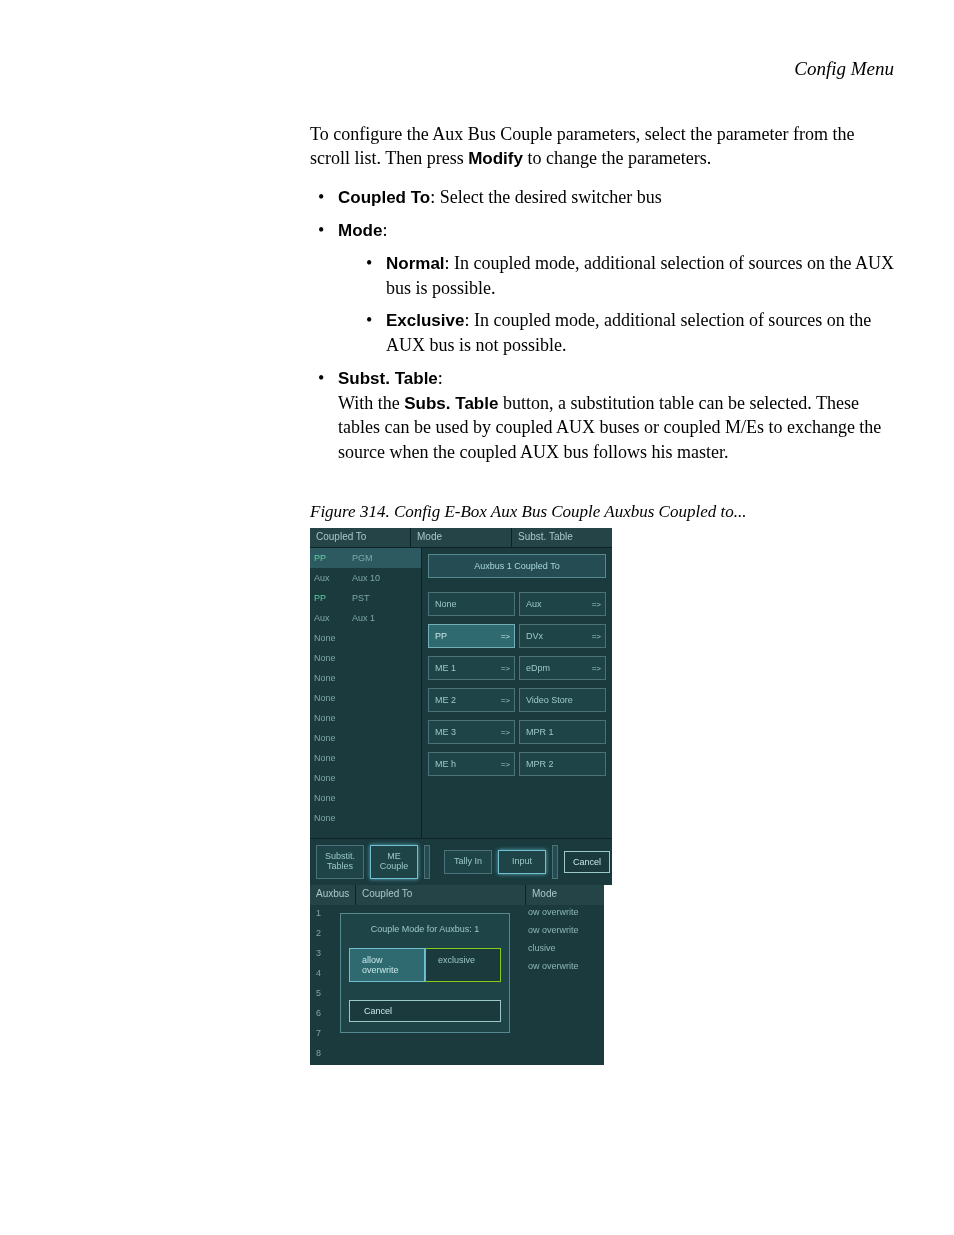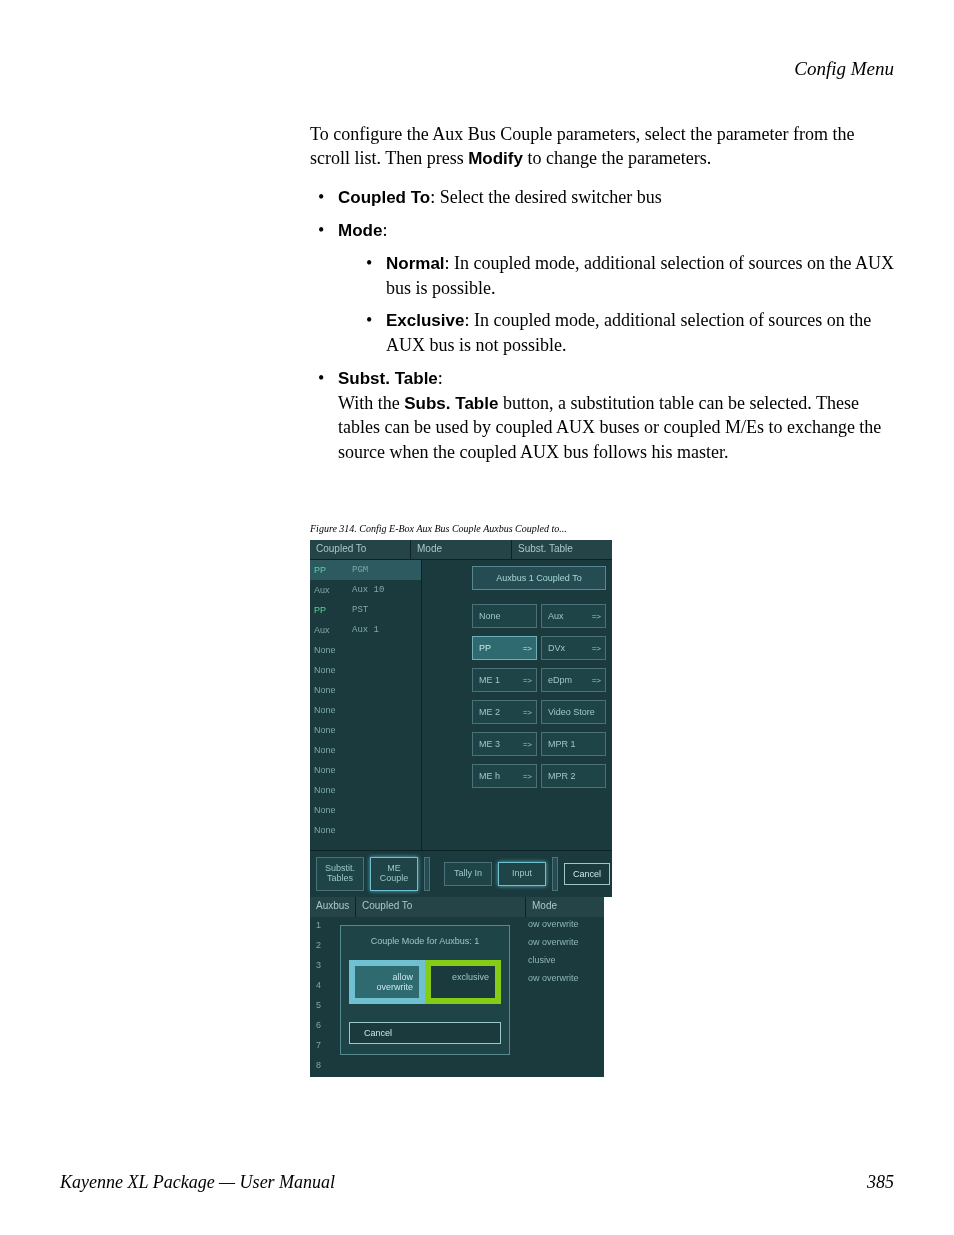--- a/index.html
+++ b/index.html
@@ -68,22 +68,22 @@
   }
   .bold-sans {
     font-family: Arial, Helvetica, sans-serif;
     font-weight: bold;
     font-size: 17px;
     text-align: right;
   }
   .caption {
     margin-left: 250px;
     font-style: italic;
-    font-size: 10px;
-    margin-top: 59px;
+    font-size: 17px;
+    margin-top: 38px;
     margin-bottom: 6px;
   }
   .caption2 {
     margin-left: 250px;
     font-style: italic;
     font-size: 14px;
     margin-top: 24px;
     margin-bottom: 6px;
   }
   .figure-box {
@@ -108,38 +108,37 @@
   }
   .fig314-header > div {
     flex: 1;
     border-right: 1px solid #0d2224;
     padding: 3px 6px;
   }
   .fig314-header > div:last-child { border-right: none; }
   .fig314-body {
     display: flex;
     height: 290px;
-    gap: 44px;
   }
   .fig314-left {
     width: 112px;
     background: #1a3a3d;
     border-right: 1px solid #0d2224;
   }
   .fig314-left-row {
     display: flex;
     height: 20px;
     align-items: center;
     padding-left: 4px;
     font-size: 9px;
     color: #7fa8a8;
   }
   .fig314-left-row.selected { background: #2d5a60; }
   .fig314-left-row .col1 { width: 38px; }
-  .fig314-left-row .col2 { flex: 1; font-family: Liberation Mono, monospace; }
+  .fig314-left-row .col2 { flex: 1; }
   .fig314-left-row .pp-lbl { color: #5fd0a0; }
   .fig314-right {
     flex: 1;
     background: #1a3a3d;
     padding: 6px;
   }
   .fig314-title-btn {
     background: #244c52;
     border: 1px solid #55888f;
     color: #a8d8d8;
@@ -273,24 +272,24 @@
     font-size: 9px;
     color: #9cc8c8;
     margin-bottom: 14px;
   }
   .fig315-toggle-row {
     display: flex;
     margin-bottom: 18px;
   }
   .fig315-toggle {
     flex: 1;
-    text-align: right;
-    font-size: 9px;
-    padding: 6px 6px;
-    border: 6px solid #84cc16;
+    text-align: left;
+    font-size: 9px;
+    padding: 6px 12px;
+    border: 1px solid #84cc16;
     background: #1a3a3d;
     color: #9cc8c8;
   }
   .fig315-toggle.active {
     background: #2f6a70;
     border-color: #6fc0d0;
     color: #c8e8e8;
   }
   .fig315-cancel {
     display: block;
@@ -495,17 +494,13 @@
           <div class="fig315-toggle-row">
             <div class="fig315-toggle active">allow overwrite</div>
             <div class="fig315-toggle">exclusive</div>
           </div>
           <div class="fig315-cancel">Cancel</div>
         </div>
       </div>
     </div>
   </div>
 
-  <div class="footer">
-    <span>Kayenne XL Package — User Manual</span>
-    <span class="pnum">385</span>
-  </div>
 </div>
 
 </body></html>

